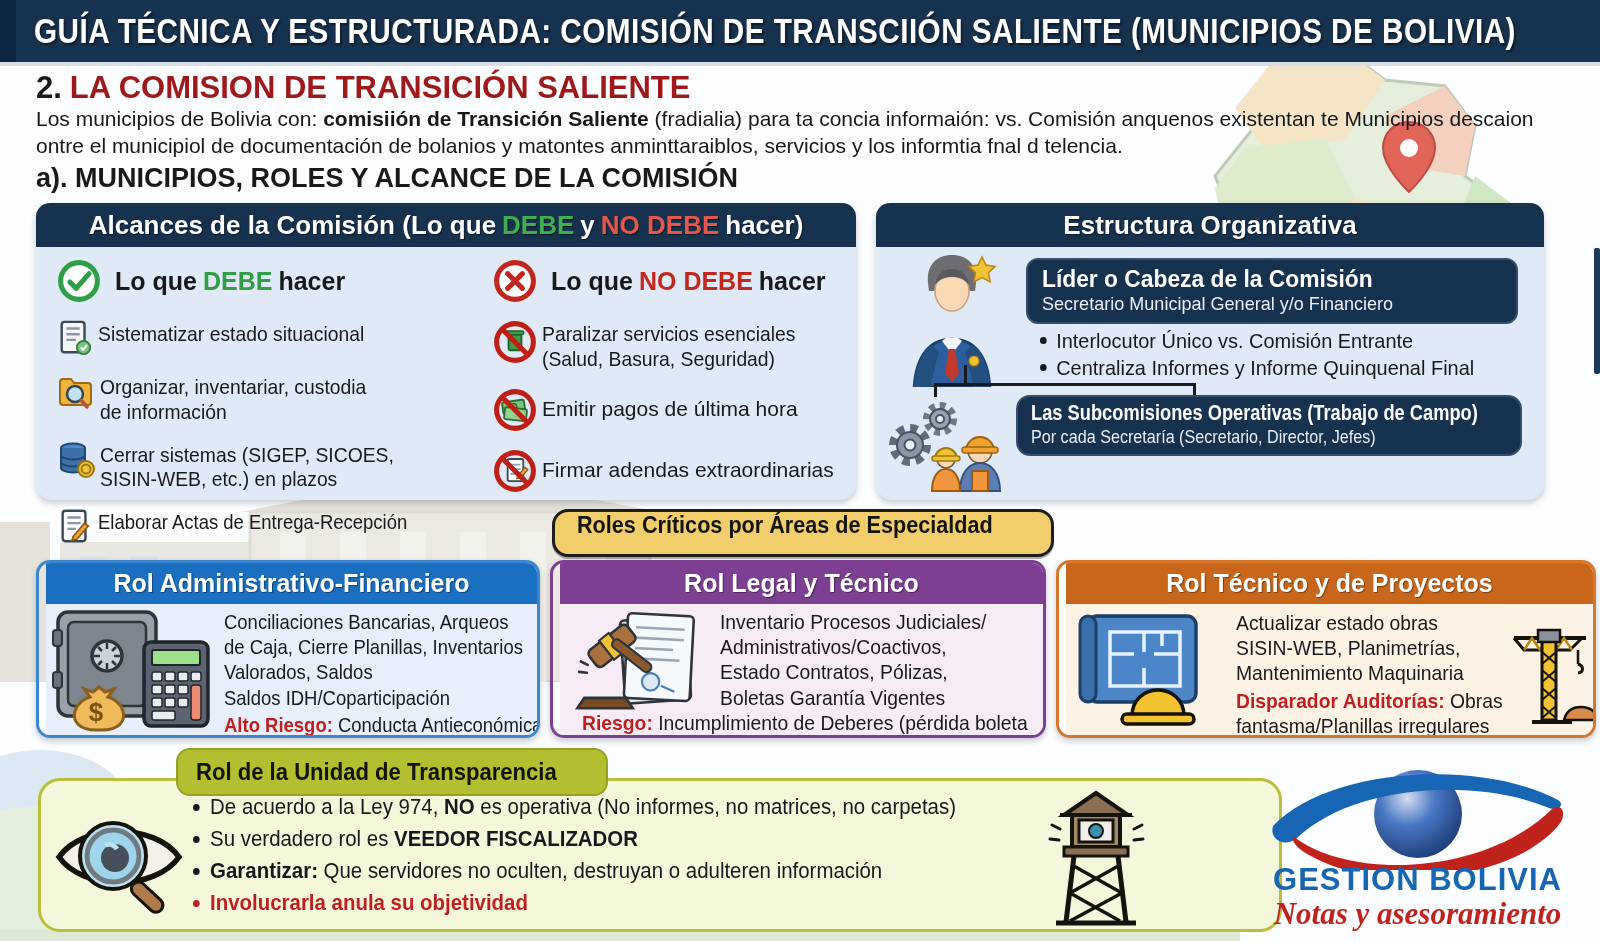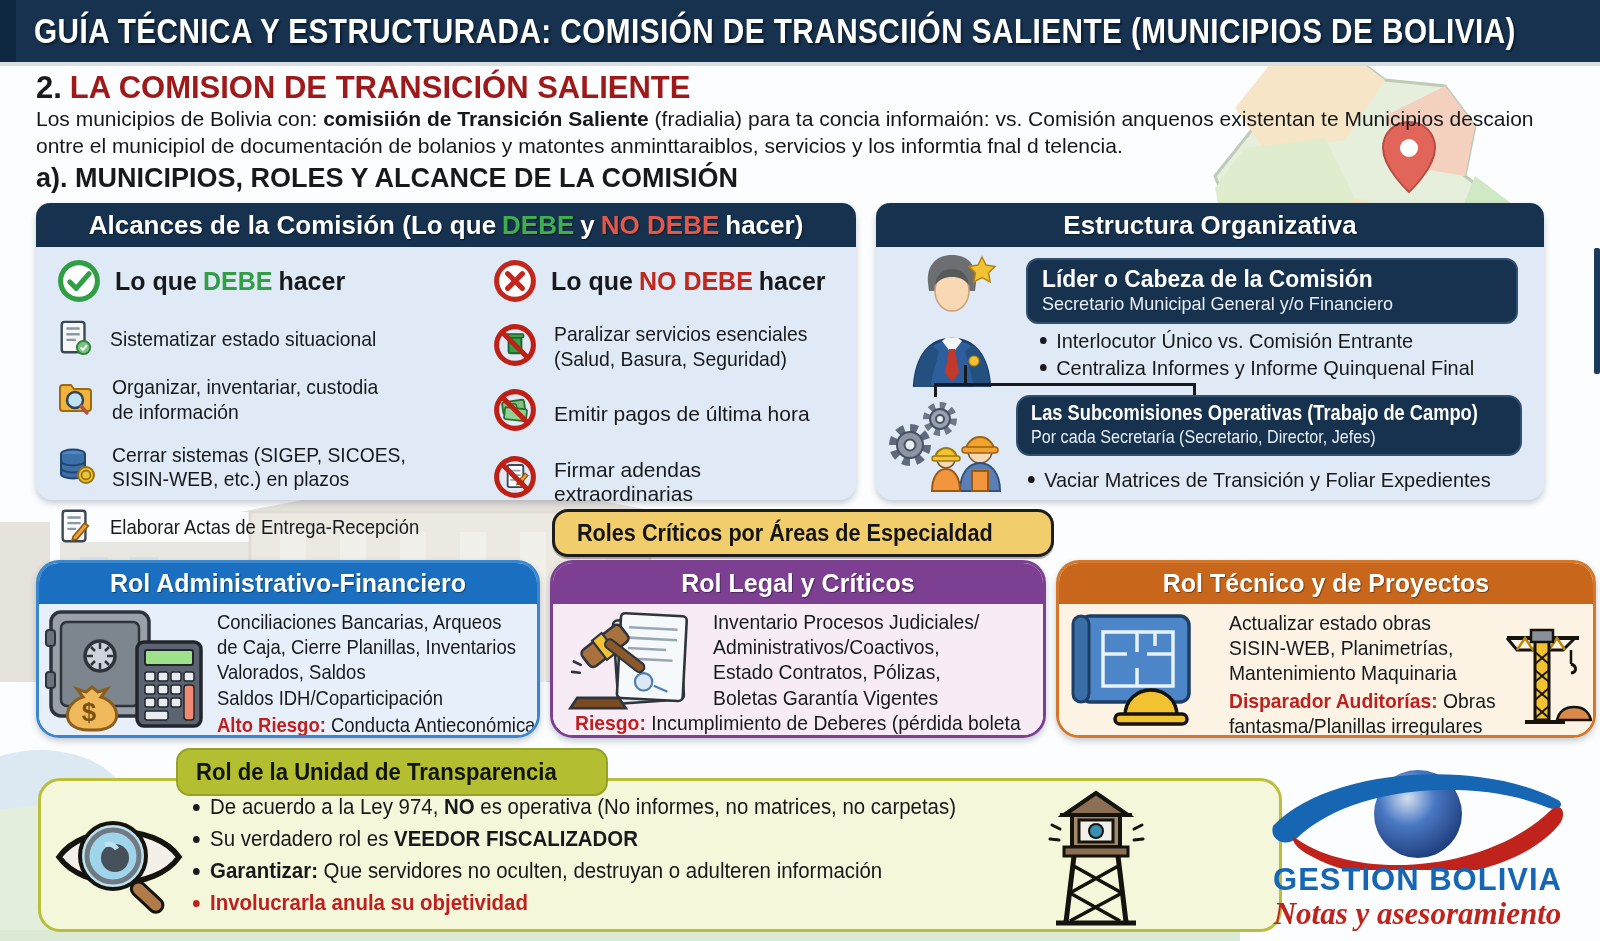--- a/index.html
+++ b/index.html
@@ -38,21 +38,21 @@
 
   
   .alcances{left:36px;width:820px;height:297px;}
   .alc-body{display:flex;padding:8px 14px 0 20px;}
   .col-do{width:418px;}
   .col-dont{flex:1;margin-left:18px;}
   .col-head{display:flex;align-items:center;gap:13px;font-size:25px;font-weight:bold;
     margin:3px 0 10px;white-space:nowrap;}
   .kw-g{color:#2f9e44;margin:0 6px;}
   .kw-r{color:#c2271d;margin:0 6px;}
-  .alc-item{display:flex;align-items:center;gap:16px;margin-bottom:7px;font-size:21px;line-height:1.18;margin-top:15px;}
+  .alc-item{display:flex;align-items:flex-start;gap:4px;margin-bottom:7px;font-size:21px;line-height:1.18;margin-top:15px;}
   .alc-item .ic{flex:none;}
   .it{margin-top:3px;}
   .cond95{transform:scaleX(.95);transform-origin:left top;}
   .cond92{transform:scaleX(.92);transform-origin:left top;}
   .cond88{transform:scaleX(.88);transform-origin:left top;}
   .cond85{transform:scaleX(.85);transform-origin:left top;}
   .nw{white-space:nowrap;text-align:right;}
 
   
   .estructura{left:876px;width:668px;height:297px;}
@@ -72,26 +72,26 @@
   .c-v3{left:317px;top:136px;width:3px;height:13px;}
   .gears{left:12px;top:146px;}
   .subcom-box{left:140px;top:148px;width:506px;background:#16324e;border-radius:14px;
     padding:4px 13px 6px;box-sizing:border-box;border:2px solid #31506f;}
   .subcom-title{font-size:21.5px;font-weight:bold;color:#fff;white-space:nowrap;}
   .subcom-sub{font-size:19px;color:#e9eff6;white-space:nowrap;}
   .subcom-bullet{left:152px;top:219px;}
 
   
   .ribbon{position:absolute;left:552px;top:509px;width:496px;height:42px;background:#f2cd6b;
-    border:3px solid #1d1d1d;border-radius:16px;display:flex;align-items:center;justify-content:center;
+    border:3px solid #1d1d1d;border-radius:16px;display:flex;align-items:flex-start;justify-content:center;
     font-size:23.5px;font-weight:bold;color:#141414;z-index:2;box-shadow:0 2px 0 rgba(0,0,0,.3);white-space:nowrap;}
 
   
-  .card{position:absolute;top:560px;height:178px;border-radius:23px;overflow:hidden;z-index:2;
-    border:3px solid;box-sizing:border-box;box-shadow:0 3px 6px rgba(30,50,80,.25);}
+  .card{position:absolute;top:560px;height:178px;border-radius:14px;overflow:hidden;z-index:2;
+    border:3px solid;box-sizing:border-box;box-shadow:0 3px 6px rgba(30,50,80,.25);padding-left:7px;}
   .card-head{height:41px;display:flex;align-items:center;justify-content:center;color:#fff;
     font-weight:bold;font-size:25px;white-space:nowrap;text-shadow:1px 1px 1px rgba(0,0,0,.4);}
   .card-body{position:relative;height:131px;}
   .card-lines{font-size:21px;line-height:1.2;}
   .card-lines div{white-space:nowrap;}
   .risk{margin-top:2px;white-space:nowrap;}
   .t-red{color:#c01f1f;font-weight:bold;}
   .card-admin{left:36px;width:504px;border-color:#3a87cf;}
   .card-admin .card-head{background:#1a6fc0;}
   .card-admin .card-body{background:#e7f0fa;}
@@ -374,26 +374,20 @@
           <circle cx="58" cy="66" r="9" fill="#f8d9b4" stroke="#74573a" stroke-width="1.5"></circle>
           <path d="M47 66a11 11 0 0 1 22 0z" fill="#f2c230" stroke="#9c7a10" stroke-width="2"></path>
           <rect x="44" y="63" width="28" height="5" rx="2.5" fill="#f2c230" stroke="#9c7a10" stroke-width="1.5"></rect>
           <path d="M44 98c0-14 6-22 14-22s14 8 14 22z" fill="#f2953f" stroke="#9c5a10" stroke-width="2"></path>
         </svg>
       </span>
 
       <div class="abs subcom-box">
         <div class="subcom-title cond85">Las Subcomisiones Operativas (Trabajo de Campo)</div>
         <div class="subcom-sub cond85">Por cada Secretaría (Secretario, Director, Jefes)</div>
-      </div>
-      <div class="abs subcom-bullet">
-        <div class="b-row cond95">
-            <span class="dot"></span>
-            <span>Vaciar Matrices de Transición y Foliar Expedientes</span>
-          </div>
       </div>
     </div>
   </section>
 
   <div class="ribbon">
     <span class="cond92">Roles Críticos por Áreas de Especialdad</span>
   </div>
 
   <section class="card card-admin">
     <div class="card-head">Rol Administrativo-Financiero</div>
@@ -430,21 +424,21 @@
         <div>Conciliaciones Bancarias, Arqueos</div>
         <div>de Caja, Cierre Planillas, Inventarios</div>
         <div>Valorados, Saldos</div>
         <div>Saldos IDH/Coparticipación</div>
         <div class="risk"><span class="t-red">Alto Riesgo:</span><span> Conducta Antieconómica</span></div>
       </div>
     </div>
   </section>
 
   <section class="card card-legal">
-    <div class="card-head">Rol Legal y Críticos</div>
+    <div class="card-head">Rol Legal y Técnico</div>
     <div class="card-body">
       <span class="abs" style="left:8px;top:2px;">
         <svg width="140" height="104" viewBox="0 0 140 120">
           <g transform="rotate(-4 95 60)">
               <rect x="52" y="14" width="76" height="96" rx="5" fill="#dfe7ee" stroke="#2f343b" stroke-width="3"></rect>
             </g>
           <g transform="rotate(3 95 60)">
               <rect x="56" y="10" width="76" height="98" rx="5" fill="#f6f9fb" stroke="#2f343b" stroke-width="3"></rect>
             <path d="M66 26h56M66 38h56M66 50h44M66 62h52" stroke="#9aa7b2" stroke-width="3"></path>
             <circle cx="86" cy="88" r="10" fill="#dce9f5" stroke="#4a7fb5" stroke-width="2.5"></circle>

